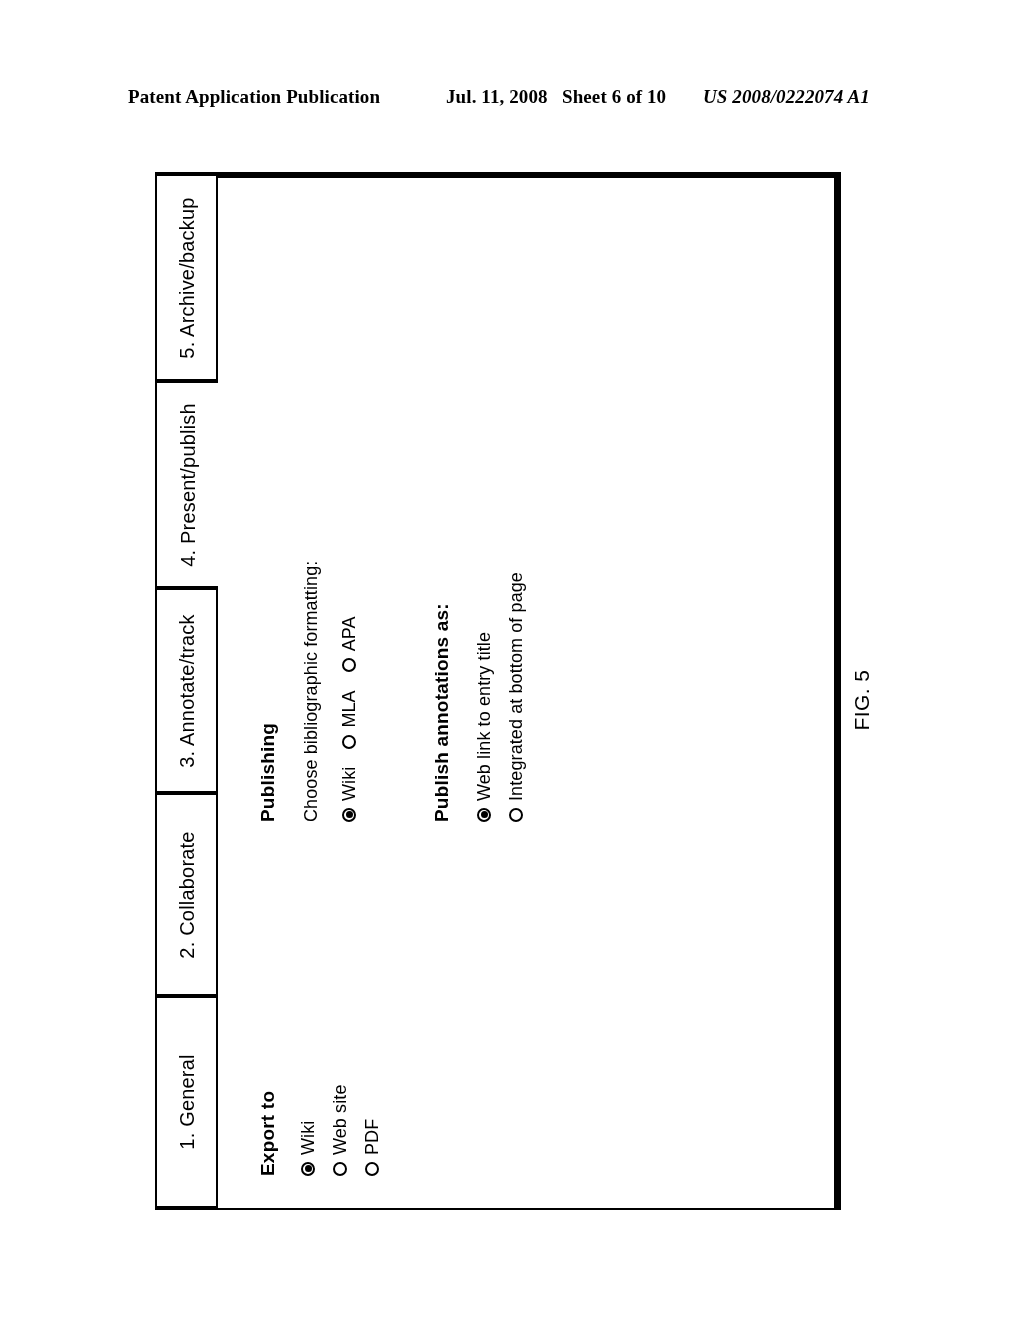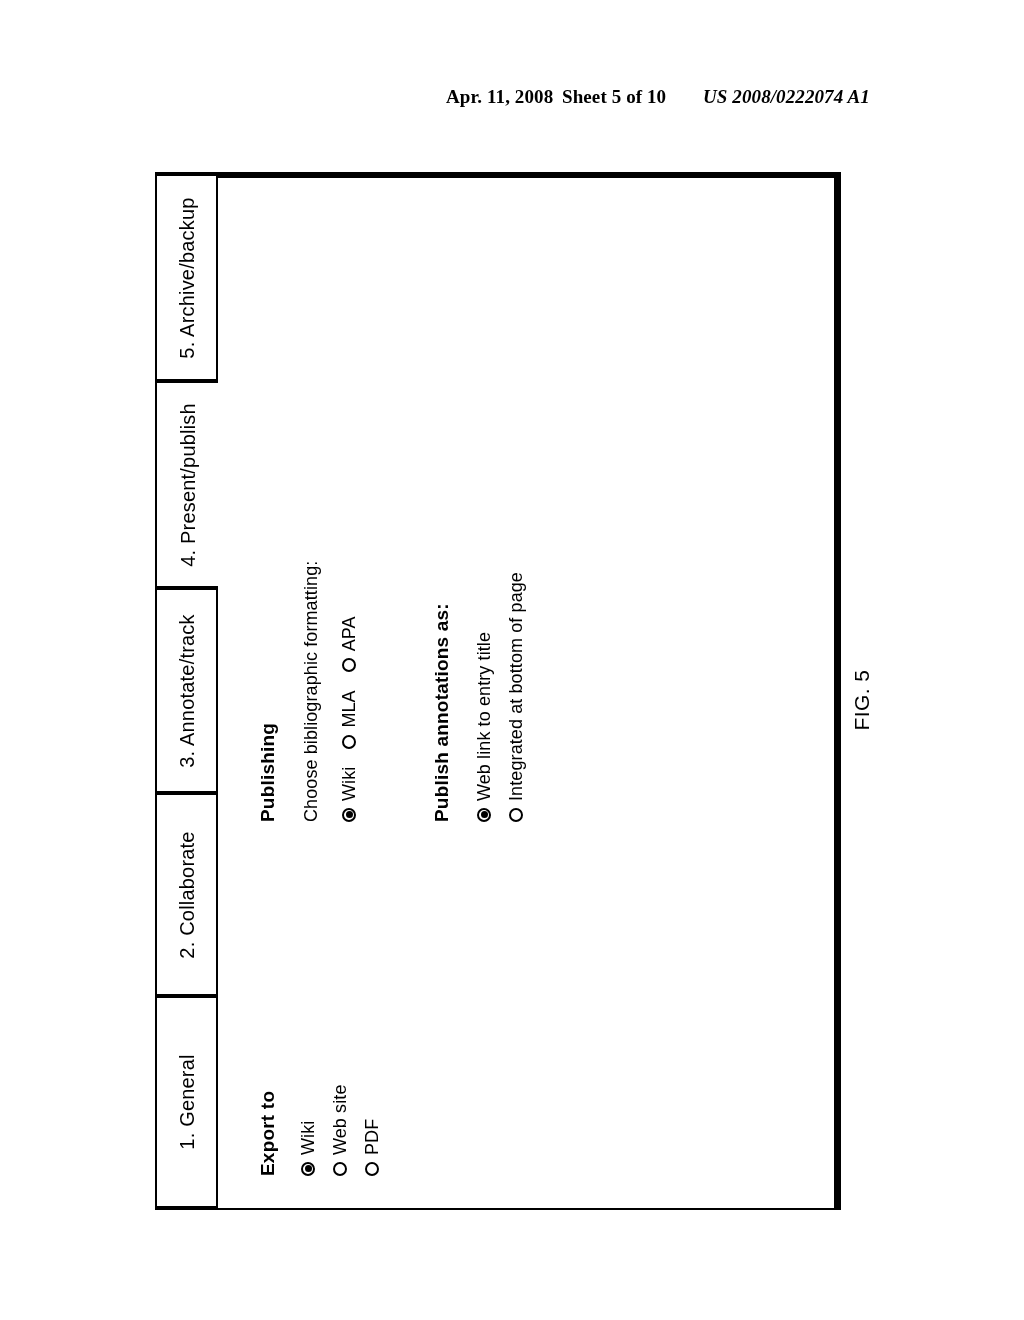--- a/index.html
+++ b/index.html
@@ -184,22 +184,23 @@
     white-space: nowrap;
     font-family: "Liberation Sans", sans-serif;
     font-size: 21px;
     letter-spacing: 0.4px;
   }
 </style>
 </head>
 <body>
 
 <div class="page-header">
-  <span class="hdr-date">Apr. 11, 2008</span>
-  <span class="hdr-sheet">Sheet 5 of 10</span>
+  <span class="hdr-pub">Patent Application Publication</span>
+  <span class="hdr-date">Jul. 11, 2008</span>
+  <span class="hdr-sheet">Sheet 6 of 10</span>
   <span class="hdr-num">US 2008/0222074 A1</span>
 </div>
 
 <div class="figure-area">
 
   <div class="window-frame"></div>
 
   <div class="tab-strip">
 
     <div class="tab boxed" style="top:2px; height:207px;">

